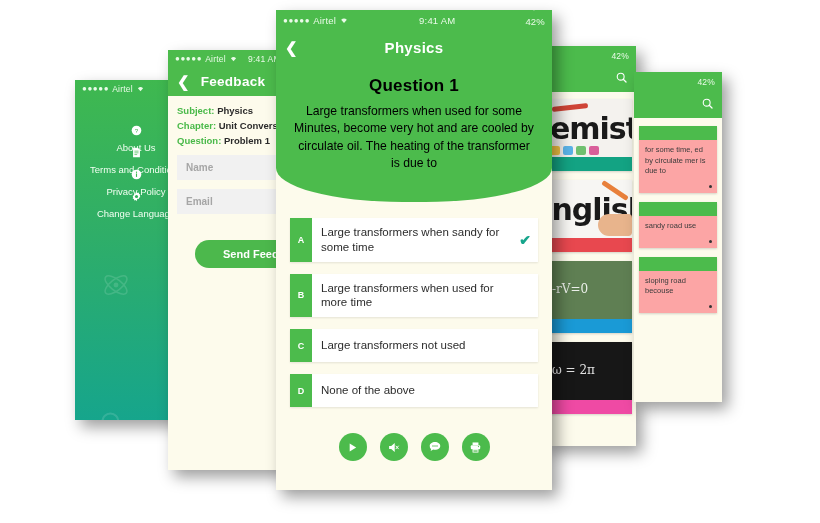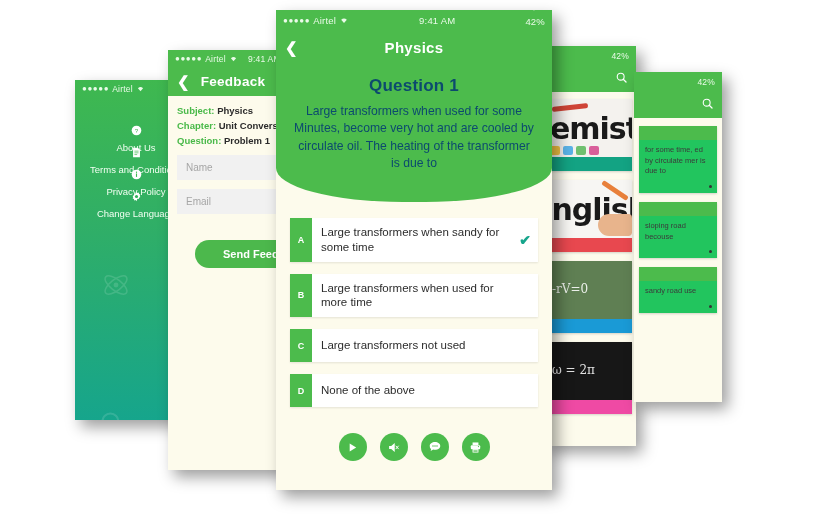--- a/index.html
+++ b/index.html
@@ -148,20 +148,21 @@
   }
   .fb-key { color: #49b949; font-weight: bold; }
   .fb-val { color: #2b2b2b; font-weight: bold; }
   .fb-field {
     background: #f1f1f1;
     color: #a6a6a6;
     font-size: 10px;
     padding: 7px 9px;
     margin-top: 9px;
     box-sizing: border-box;
+    font-weight: bold;
   }
   .fb-field.tall { height: 72px; }
   .fb-send {
     margin: 26px 0 0 18px;
     background: #4cb84c;
     color: #ffffff;
     font-size: 11px;
     font-weight: bold;
     border-radius: 14px;
     padding: 8px 0 8px 28px;
@@ -175,21 +176,21 @@
     left: 276px; top: 10px;
     width: 276px; height: 480px;
     z-index: 40;
   }
   #phone-question .statusbar { font-size: 9.5px; height: 20px; }
   #phone-question .navbar { height: 34px; }
   #phone-question .nav-title { font-size: 15px; }
 
   .q-header {
     background: #4cbb4c;
-    color: #0c4a6e;
+    color: #000000;
     padding: 12px 18px 30px 18px;
     text-align: center;
     border-bottom-left-radius: 46% 34px;
     border-bottom-right-radius: 46% 34px;
     position: relative;
     z-index: 3;
   }
   .q-title {
     font-size: 17px;
     font-weight: bold;
@@ -310,21 +311,21 @@
   .hand { position:absolute; right: 0px; bottom: 2px; width: 34px; height: 22px; background: #e8b48c; border-radius: 12px 4px 4px 12px; }
 
   
   #phone-qlist {
     left: 634px; top: 72px;
     width: 88px; height: 330px;
   }
   #phone-qlist .statusbar { justify-content: flex-end; }
   .ql-list { padding: 8px 5px 0 5px; }
   .ql-card {
-    background: #22c55e;
+    background: #fca5a5;
     margin-bottom: 9px;
     box-shadow: 0 1px 2px rgba(0,0,0,0.16);
     position: relative;
   }
   .ql-head { height: 14px; background: #4cbb4c; }
   .ql-body {
     font-size: 7.5px;
     color: #3b3b3b;
     line-height: 1.42;
     padding: 5px 6px 16px 6px;
@@ -538,26 +539,26 @@
     </div>
 
     <div class="ql-list">
       <div class="ql-card">
         <div class="ql-head"></div>
         <div class="ql-body">for some time, ed by circulate mer is due to</div>
         <span class="ql-dot"></span>
       </div>
       <div class="ql-card">
         <div class="ql-head"></div>
-        <div class="ql-body">sloping road becouse</div>
+        <div class="ql-body">sandy road use</div>
         <span class="ql-dot"></span>
       </div>
       <div class="ql-card">
         <div class="ql-head"></div>
-        <div class="ql-body">sandy road use</div>
+        <div class="ql-body">sloping road becouse</div>
         <span class="ql-dot"></span>
       </div>
     </div>
   </div>
 
   <div class="phone" id="phone-question">
     <div class="statusbar">
       <div class="sb-left">
         <span class="sb-dots">●●●●●</span>
         <span>Airtel</span>

